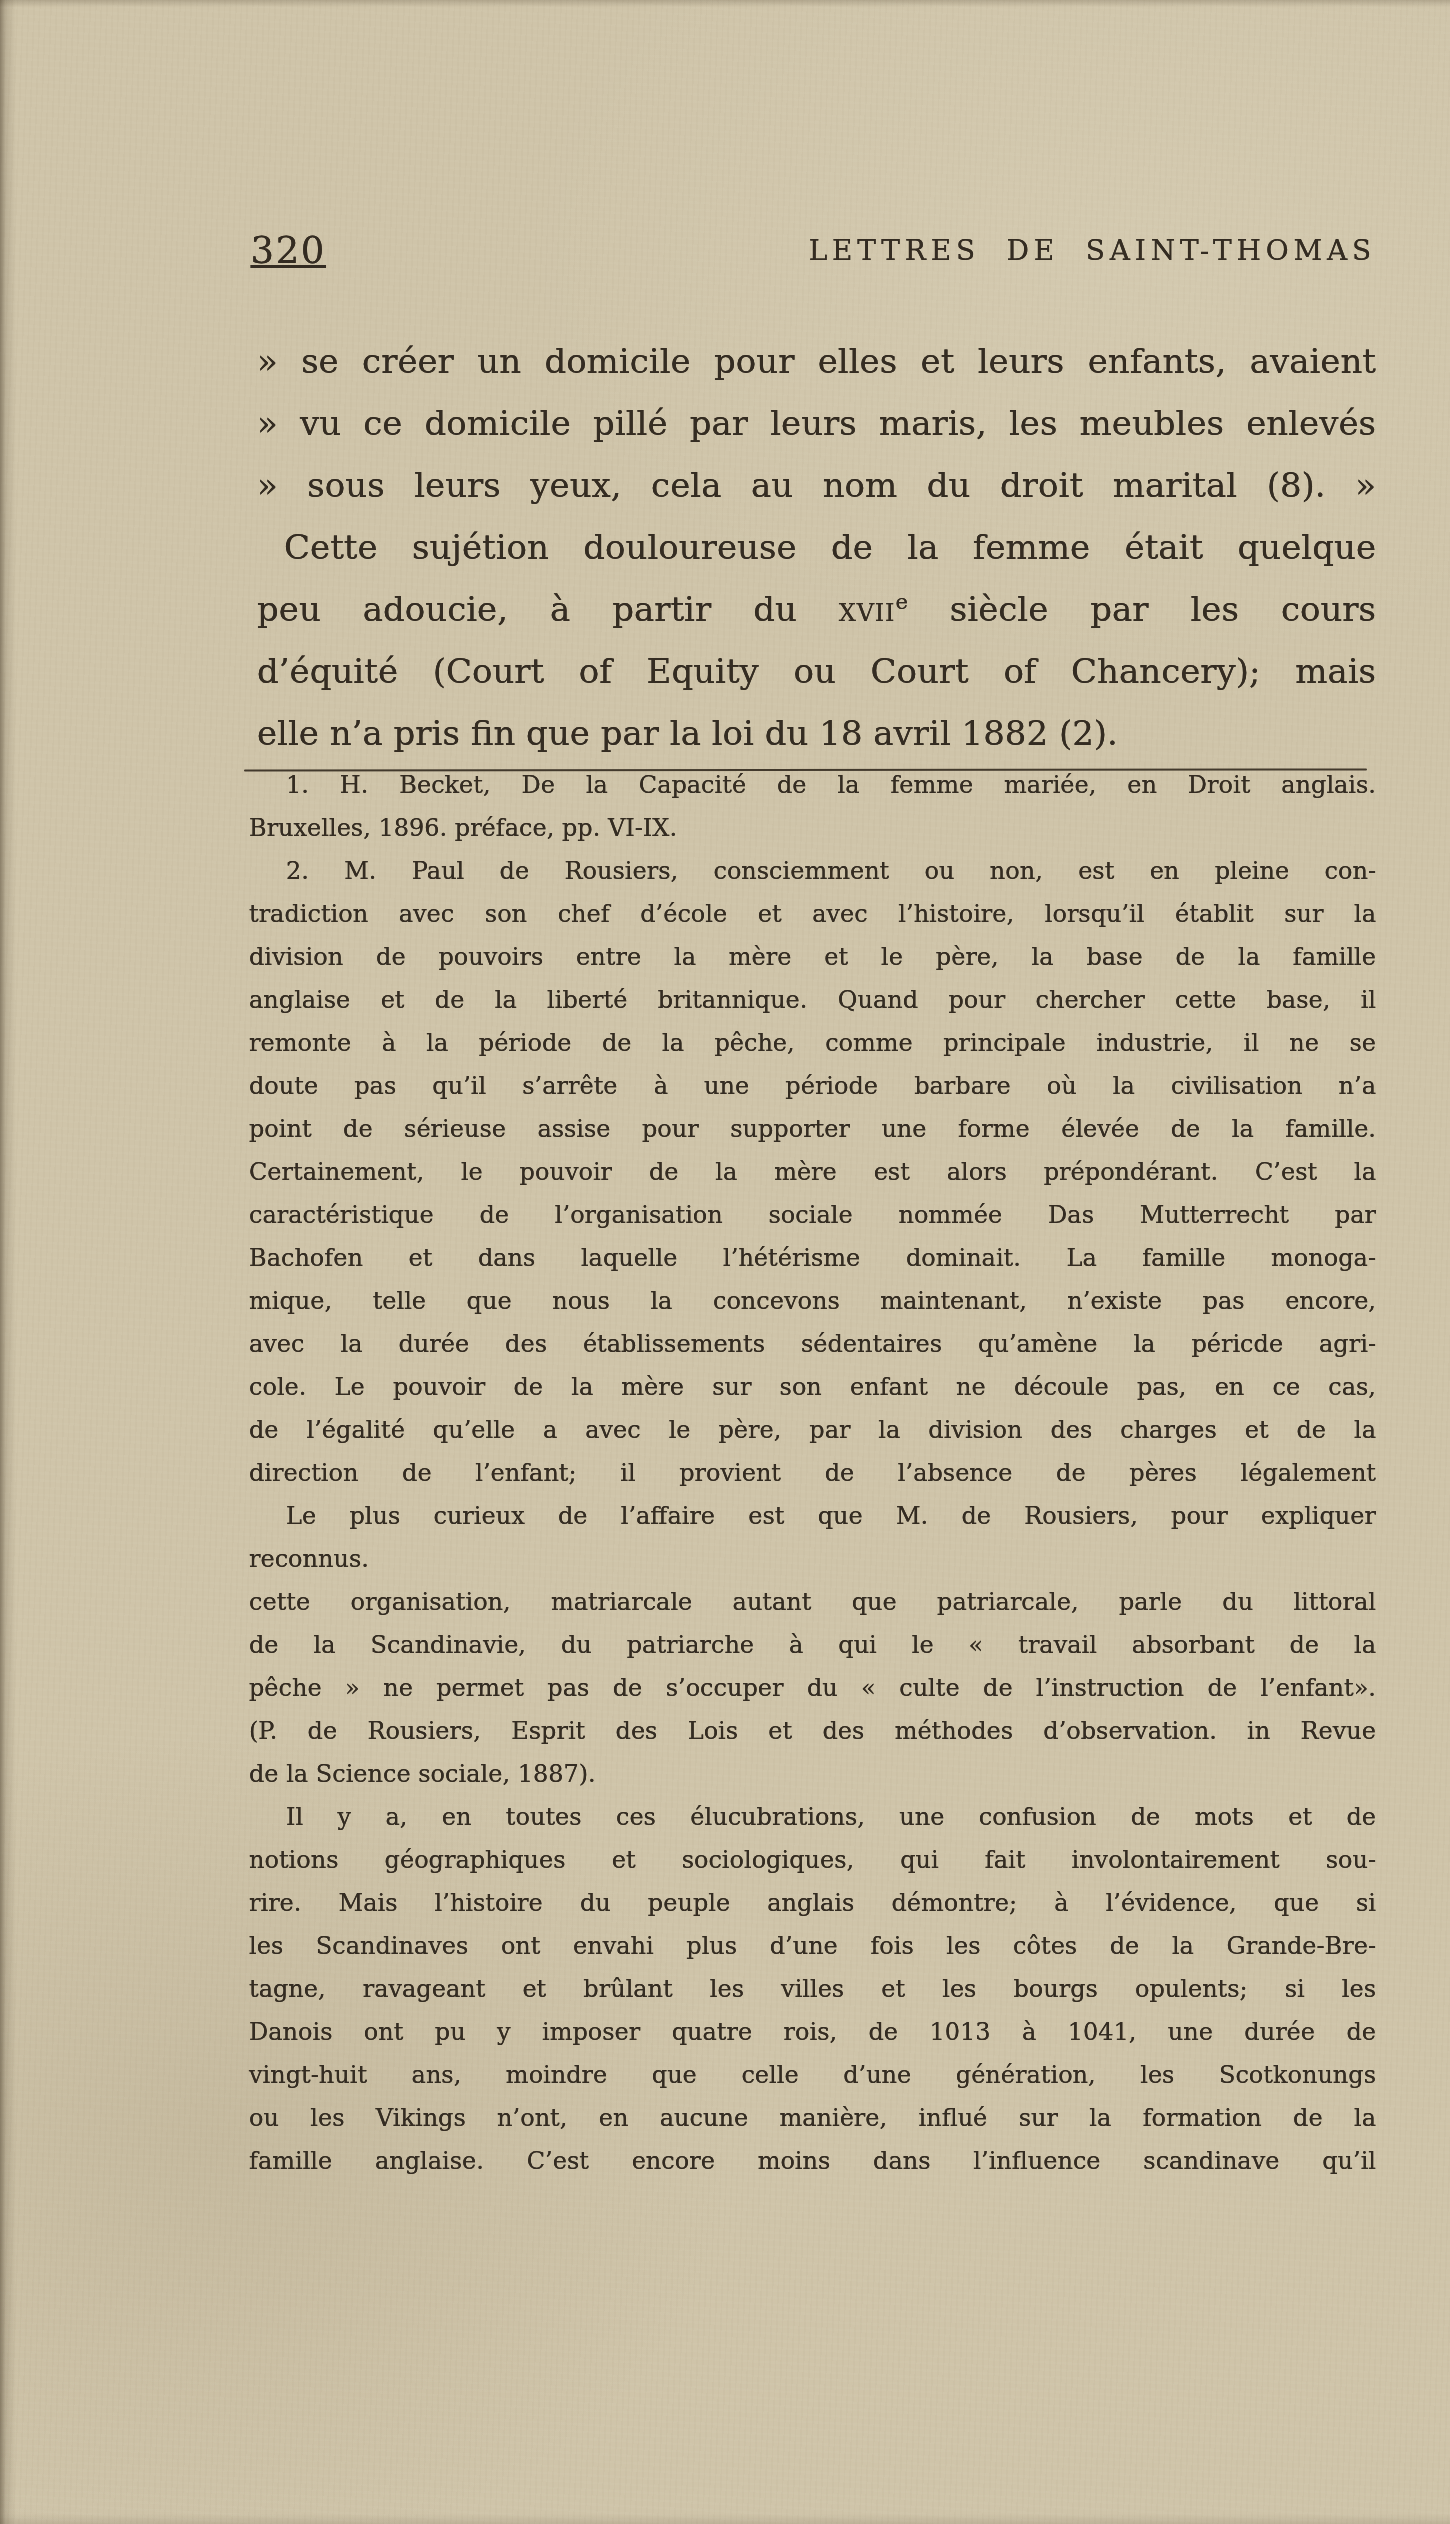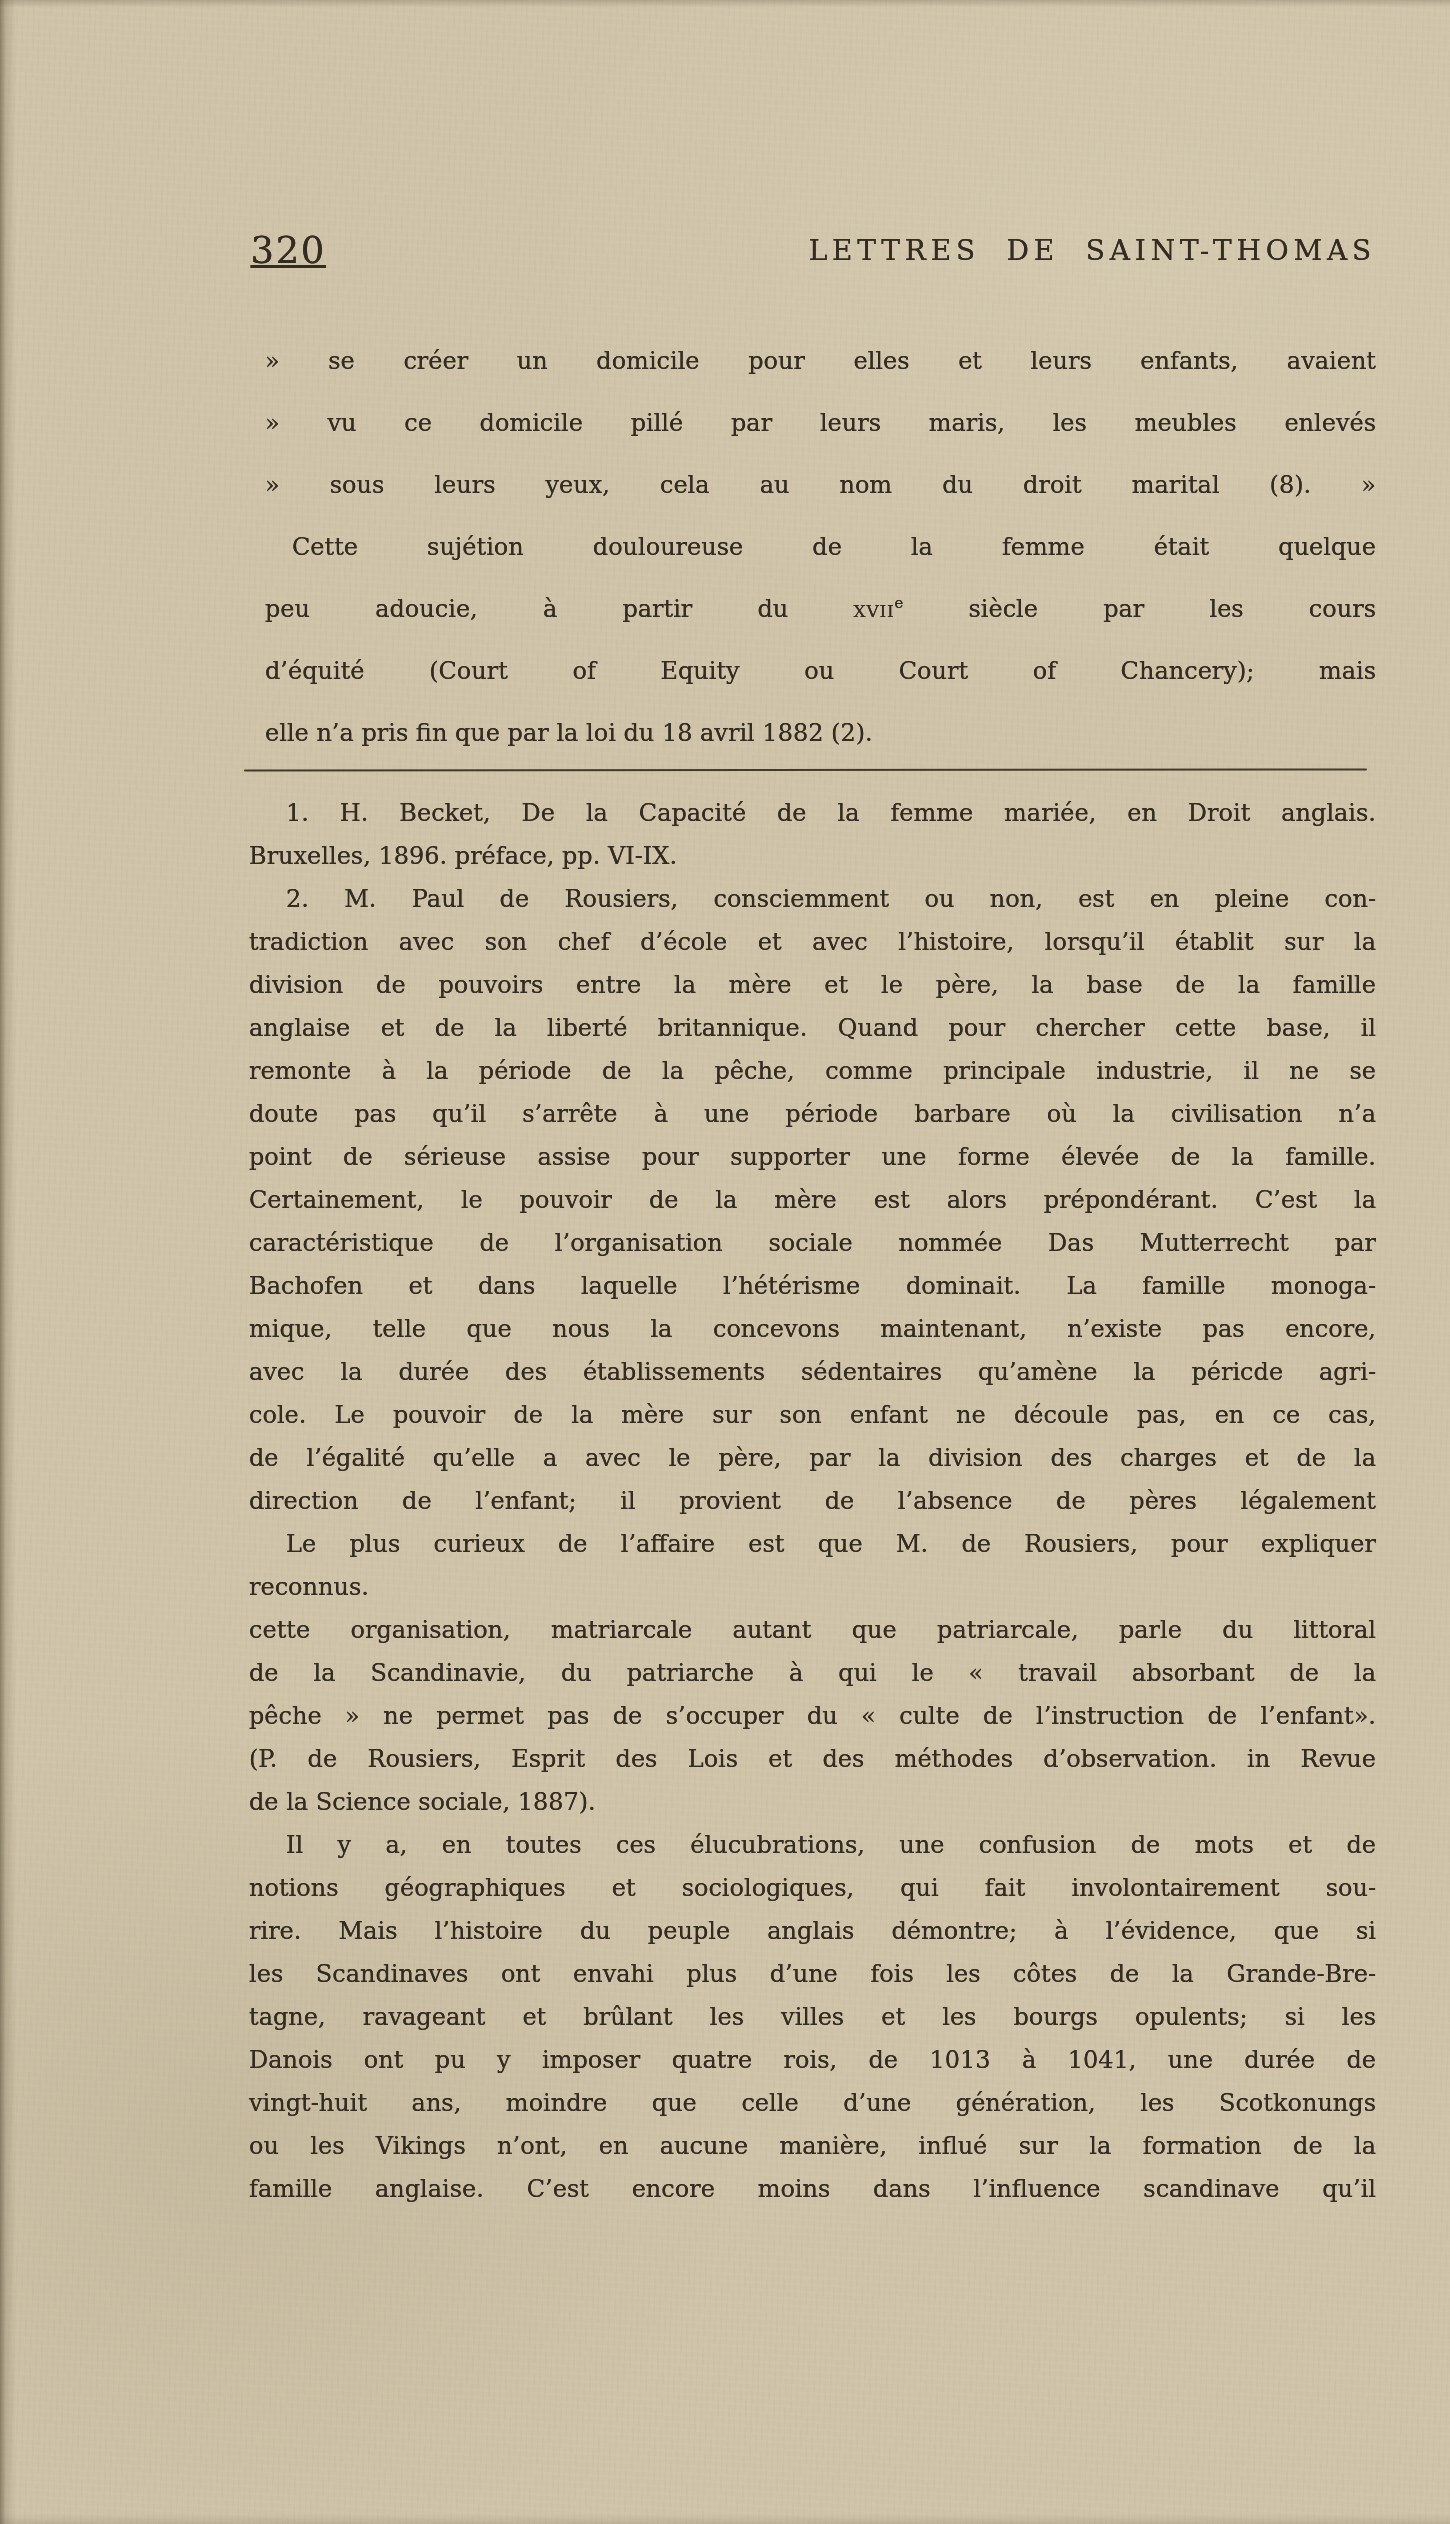--- a/index.html
+++ b/index.html
@@ -33,33 +33,33 @@
     text-shadow:0 0 0.5px currentColor;
     text-decoration:underline;
   }
   .running-title{
     text-align:right;
     font-size:28px;letter-spacing:4.8px;word-spacing:13px;
     text-shadow:0 0 0.5px currentColor;
   }
   
   .main{
-    position:absolute;top:330px;left:16px;right:0;
-    font-size:24px;line-height:62px;
+    position:absolute;top:330px;left:8px;right:0;
+    font-size:34px;line-height:62px;
     text-shadow:0 0 0.6px currentColor;
   }
   .main .ind{padding-left:27px;}
   
   .rule{
     position:absolute;top:769px;left:-4.8px;width:1123px;height:2.4px;
     background:#42392c;border-radius:1.6px;transform:rotate(-0.05deg);
   }
   
   .fnotes{
-    position:absolute;top:792px;left:0;right:0;
+    position:absolute;top:764px;left:0;right:0;
     font-size:24px;line-height:43px;
     text-shadow:0 0 0.4px currentColor;
   }
   .fnotes .ind{padding-left:37px;}
   
   .tline{
     text-align:justify;text-align-last:justify;
     white-space:normal;
   }
   .tline.last{text-align:left;text-align-last:left;}

